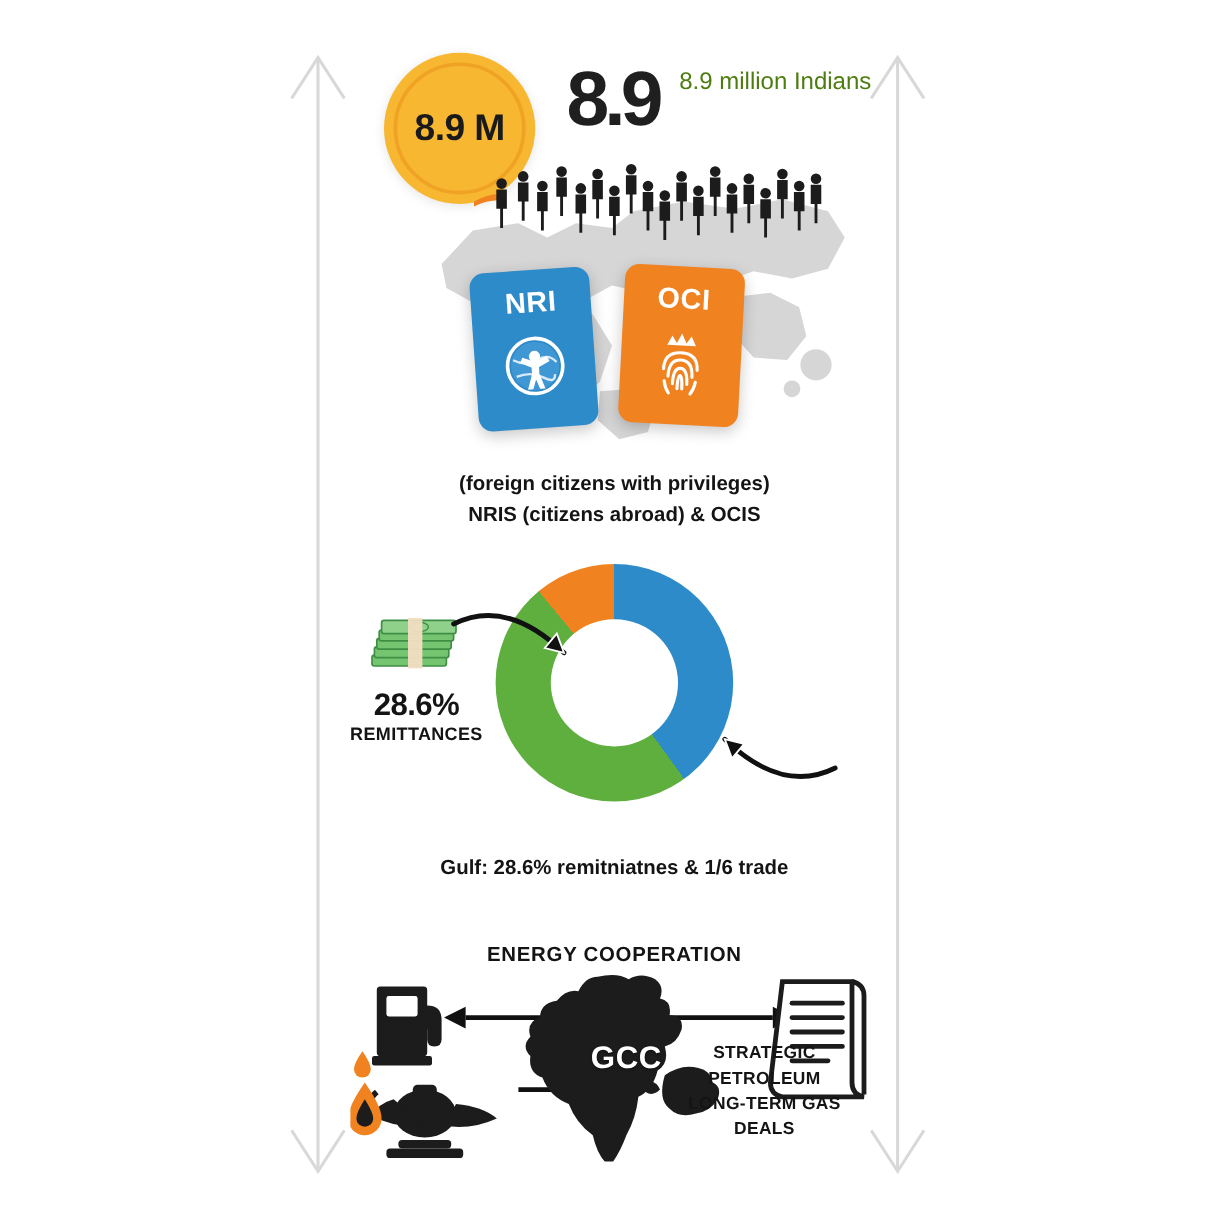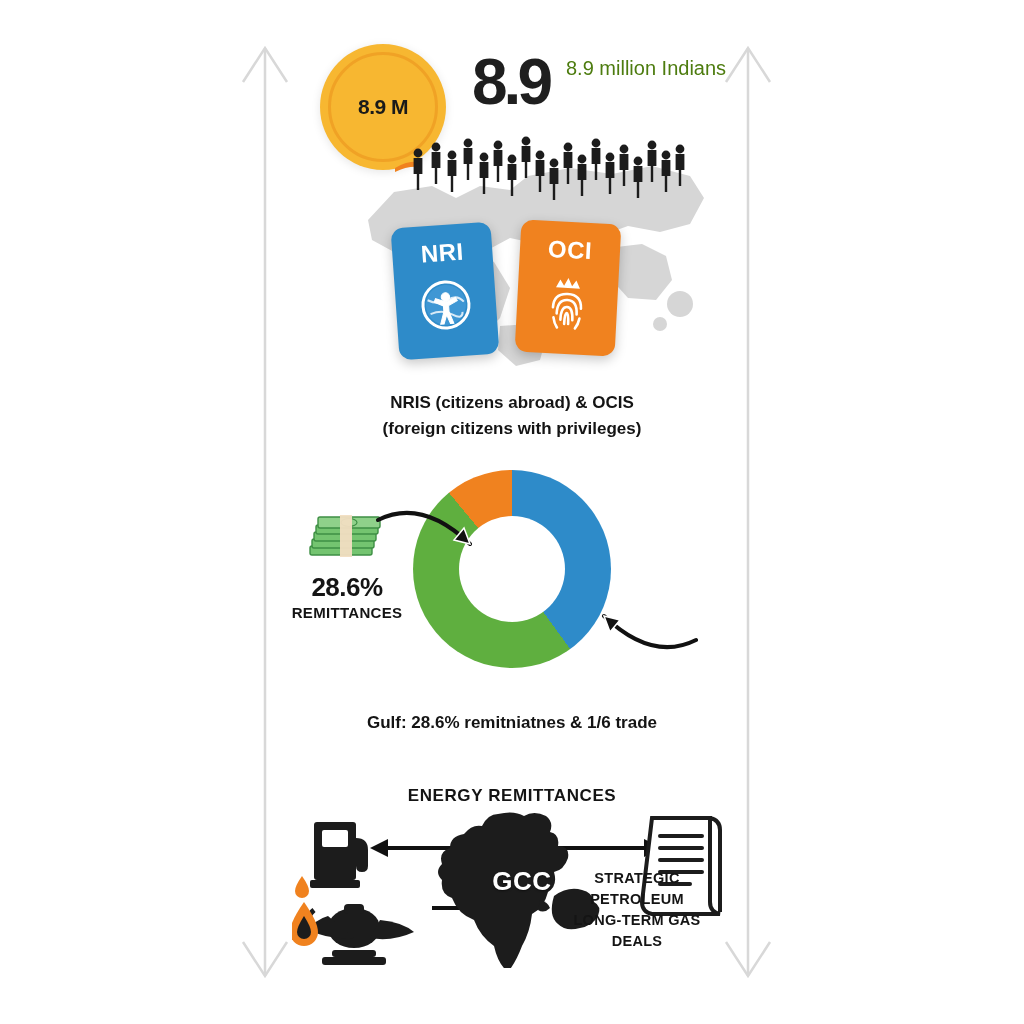--- a/index.html
+++ b/index.html
@@ -50,21 +50,21 @@
   .coin::before {
     content: "";
     position: absolute;
     inset: 8px;
     border-radius: 50%;
     border: 3px solid #EE9B22;
     opacity: 0.75;
   }
   .coin-label {
     position: relative;
-    font-size: 21px;
+    font-size: 31px;
     font-weight: bold;
     color: #1a1a1a;
     letter-spacing: -0.5px;
   }
 
   .big-number {
     position: absolute;
     left: 472px;
     top: 50px;
     font-size: 64px;
@@ -387,22 +387,22 @@
         <path d="M16 40 q0 -14 10 -14 t10 14"></path>
         <path d="M20 46 q0 -13 6 -13 t6 13"></path>
         <path d="M24 50 q0 -11 2 -11 t2 11"></path>
         <path d="M13 44 q1 6 4 10"></path>
         <path d="M39 44 q-1 6 -4 10"></path>
       </g>
     </svg>
   </div>
 
   <div class="caption caption-cards">
+    <div>(foreign citizens with privileges)</div>
     <div>NRIS (citizens abroad) &amp; OCIS</div>
-    <div>(foreign citizens with privileges)</div>
   </div>
 
   <div class="donut-wrap">
     <div class="donut" id="donut-ring" style="background: conic-gradient(rgb(46, 139, 201) 0deg, rgb(46, 139, 201) 144deg, rgb(95, 175, 63) 144deg, rgb(95, 175, 63) 320.4deg, rgb(240, 130, 31) 320.4deg, rgb(240, 130, 31) 360deg);"></div>
     <div class="donut-hole"></div>
   </div>
 
   <div class="stat-block stat-left">
     <div class="stat-icon">
       <svg width="86" height="52" viewBox="0 0 86 52">
@@ -428,21 +428,21 @@
   </svg>
   <svg class="donut-arrow" style="left:572px; top:588px;" width="130" height="70" viewBox="0 0 130 70">
     <path d="M124 52 q-44 22 -92 -24" fill="none" stroke="#111111" stroke-width="4" stroke-linecap="round"></path>
     <path d="M32 28 l16 4 l-10 12 Z" fill="#111111" stroke="#ffffff" stroke-width="1.5"></path>
   </svg>
 
   <div class="caption caption-gulf">
     <div>Gulf: 28.6% remitniatnes &amp; 1/6 trade</div>
   </div>
 
-  <div class="energy-title">ENERGY REMITTANCES</div>
+  <div class="energy-title">ENERGY COOPERATION</div>
 
   <svg class="energy-stage" viewBox="0 0 450 160">
 
     <g stroke="#111111" stroke-width="4" fill="none">
       <path d="M196 40 L96 40"></path>
       <path d="M196 40 L196 100 L140 100"></path>
       <path d="M256 40 L352 40"></path>
       <path d="M256 40 L256 70"></path>
     </g>
     <path d="M96 40 l18 -9 v18 Z" fill="#111111" transform="translate(-18,0)"></path>

